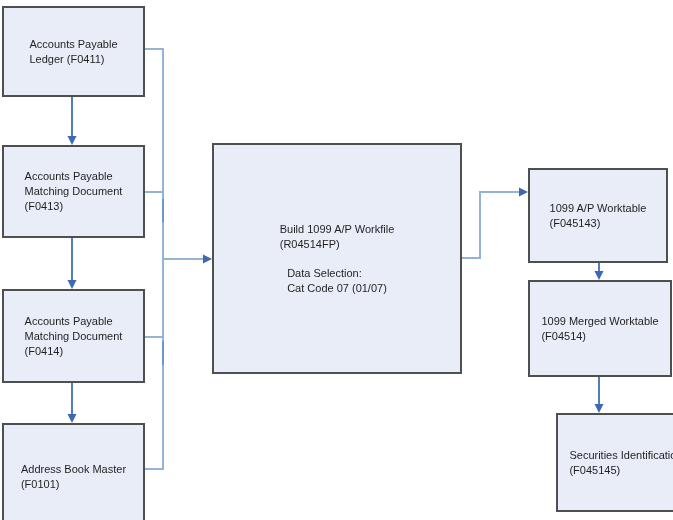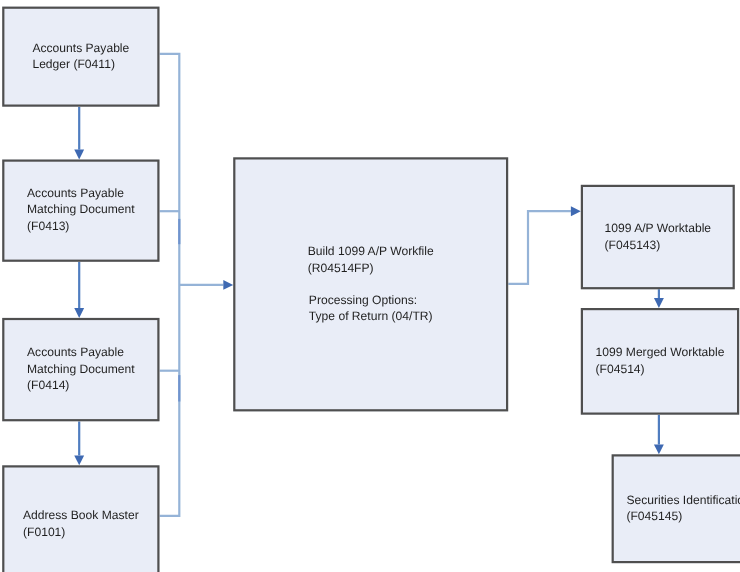--- a/index.html
+++ b/index.html
@@ -90,22 +90,22 @@
   <div class="box box-left-3">Accounts Payable
 Matching Document
 (F0414)</div>
 
   <div class="box box-left-4">Address Book Master
 (F0101)</div>
 
   <div class="box box-center">
     <div class="para">Build 1099 A/P Workfile
 (R04514FP)</div>
-    <div class="para">Processing Options:
-Type of Return (04/TR)</div>
+    <div class="para">Data Selection:
+Cat Code 07 (01/07)</div>
   </div>
 
   <div class="box box-right-1">1099 A/P Worktable
 (F045143)</div>
 
   <div class="box box-right-2">1099 Merged Worktable
 (F04514)</div>
 
   <div class="box box-right-3">Securities Identification
 (F045145)</div>

